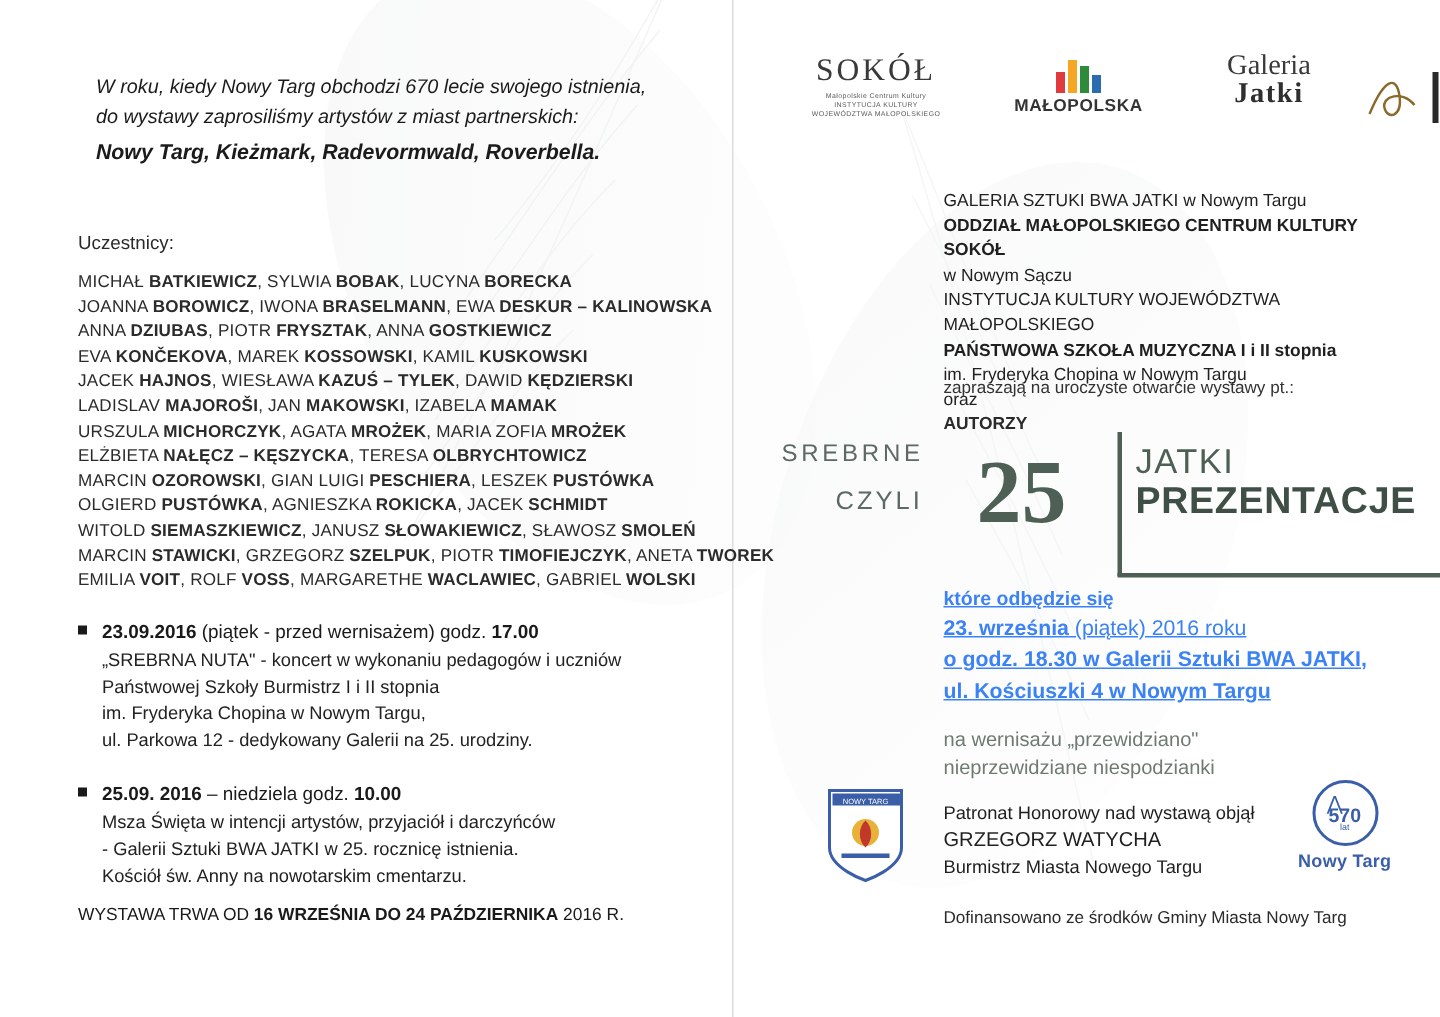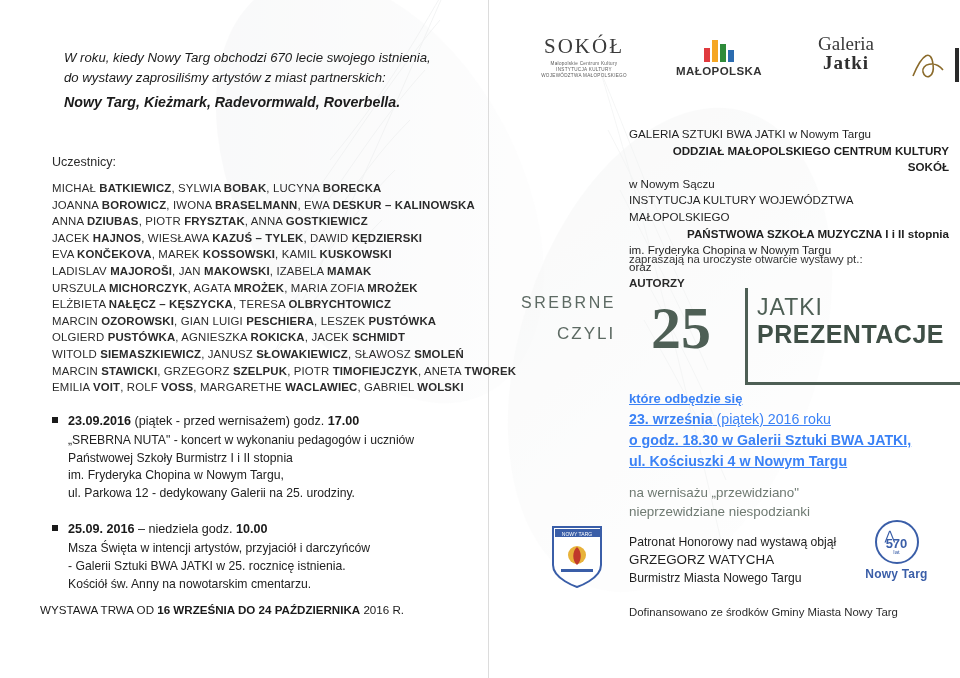--- a/index.html
+++ b/index.html
@@ -116,21 +116,21 @@
     margin-bottom: 2px;
   }
   .event .etitle .plain { font-weight: normal; }
   .event .eline {
     font-size: 12.2px;
     line-height: 17.6px;
     color: #222;
   }
   .footer-note {
     position: absolute;
-    left: 40px;
+    left: 52px;
     top: 603px;
     font-size: 11.6px;
     color: #1a1a1a;
   }
   .footer-note b { font-weight: bold; }
 
   
   .right {
     position: absolute;
     left: 489px; top: 0;
@@ -187,21 +187,21 @@
 
   .org {
     position: absolute;
     left: 140px;
     top: 126px;
     width: 320px;
     font-size: 11.6px;
     line-height: 16.6px;
     color: #1f1f1f;
   }
-  .org .b { font-weight: bold; text-align: right; }
+  .org .b { font-weight: bold; }
   .org .authors { font-weight: bold; color: #2a2a2a; }
   .invite {
     position: absolute;
     left: 140px;
     top: 253px;
     width: 320px;
     font-size: 11.4px;
     color: #333;
   }
 
@@ -417,22 +417,22 @@
       <span>do wystawy zaprosiliśmy artystów z miast partnerskich:</span>
       <span class="strong">Nowy Targ, Kieżmark, Radevormwald, Roverbella.</span>
     </div>
 
     <div class="participants-label">Uczestnicy:</div>
 
     <div class="participants" id="participants-list">
         <div class="line">MICHAŁ <b>BATKIEWICZ</b>, SYLWIA <b>BOBAK</b>, LUCYNA <b>BORECKA</b></div>
         <div class="line">JOANNA <b>BOROWICZ</b>, IWONA <b>BRASELMANN</b>, EWA <b>DESKUR – KALINOWSKA</b></div>
         <div class="line">ANNA <b>DZIUBAS</b>, PIOTR <b>FRYSZTAK</b>, ANNA <b>GOSTKIEWICZ</b></div>
+        <div class="line">EVA <b>KONČEKOVA</b>, MAREK <b>KOSSOWSKI</b>, KAMIL <b>KUSKOWSKI</b></div>
         <div class="line">JACEK <b>HAJNOS</b>,  WIESŁAWA <b>KAZUŚ – TYLEK</b>, DAWID <b>KĘDZIERSKI</b></div>
-        <div class="line">EVA <b>KONČEKOVA</b>, MAREK <b>KOSSOWSKI</b>, KAMIL <b>KUSKOWSKI</b></div>
         <div class="line">LADISLAV <b>MAJOROŠI</b>, JAN <b>MAKOWSKI</b>, IZABELA <b>MAMAK</b></div>
         <div class="line">URSZULA <b>MICHORCZYK</b>, AGATA <b>MROŻEK</b>, MARIA ZOFIA <b>MROŻEK</b></div>
         <div class="line">ELŻBIETA <b>NAŁĘCZ – KĘSZYCKA</b>, TERESA <b>OLBRYCHTOWICZ</b></div>
         <div class="line">MARCIN <b>OZOROWSKI</b>, GIAN LUIGI <b>PESCHIERA</b>, LESZEK <b>PUSTÓWKA</b></div>
         <div class="line">OLGIERD <b>PUSTÓWKA</b>, AGNIESZKA  <b>ROKICKA</b>, JACEK <b>SCHMIDT</b></div>
         <div class="line">WITOLD <b>SIEMASZKIEWICZ</b>, JANUSZ <b>SŁOWAKIEWICZ</b>, SŁAWOSZ  <b>SMOLEŃ</b></div>
         <div class="line">MARCIN  <b>STAWICKI</b>, GRZEGORZ <b>SZELPUK</b>, PIOTR <b>TIMOFIEJCZYK</b>, ANETA <b>TWOREK</b></div>
         <div class="line">EMILIA <b>VOIT</b>, ROLF <b>VOSS</b>, MARGARETHE <b>WACLAWIEC</b>, GABRIEL <b>WOLSKI</b></div>
       </div>
 

